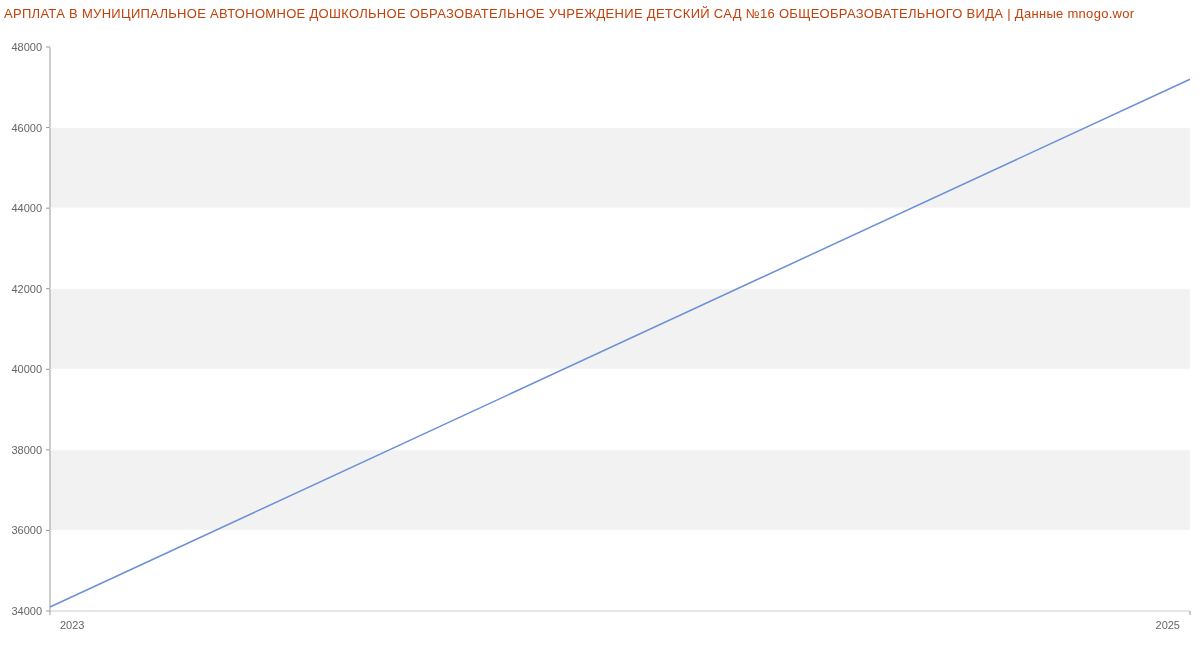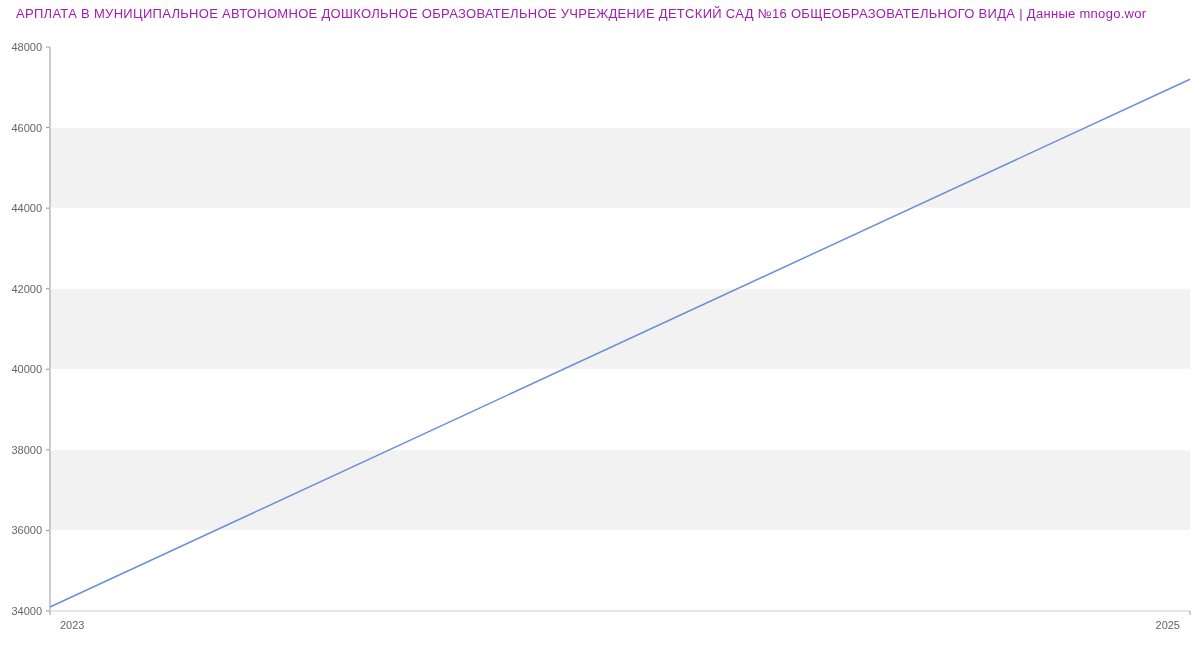--- a/index.html
+++ b/index.html
@@ -5,22 +5,22 @@
     * { margin: 0; padding: 0; box-sizing: border-box; }
     body {
       font-family: Verdana, Geneva, sans-serif;
       background: #fff;
       width: 1200px;
       height: 650px;
       overflow: hidden;
     }
     .chart-title {
       font-size: 13px;
-      color: #a21caf;
-      padding: 6px 0 0 16px;
+      color: #c2410c;
+      padding: 6px 0 0 4px;
       white-space: nowrap;
       letter-spacing: 0.3px;
     }
     .chart-wrap {
       position: relative;
       width: 100%;
       height: 620px;
     }
     svg { display: block; }
     .y-tick-label, .x-tick-label {

